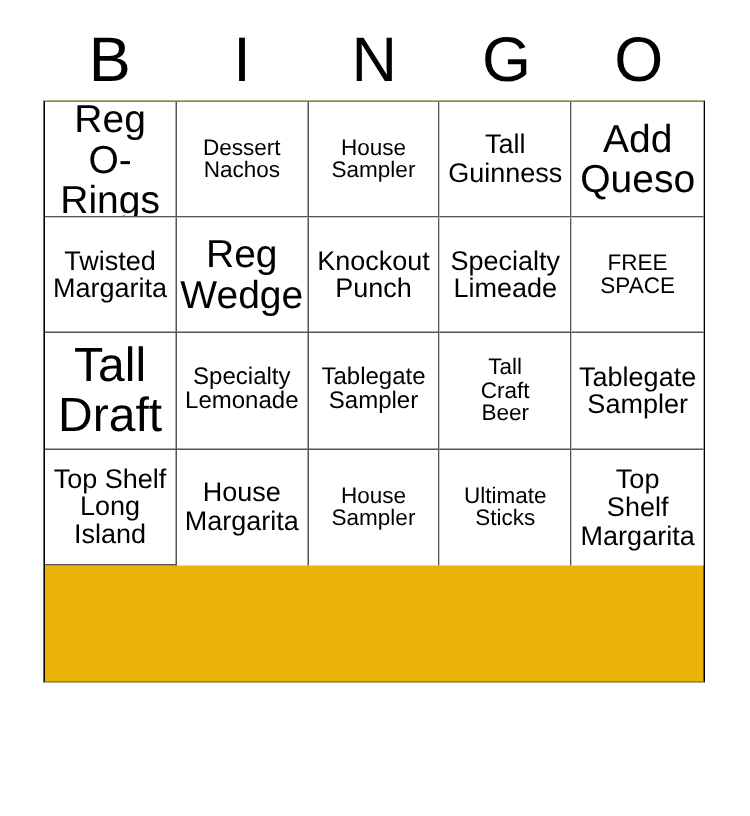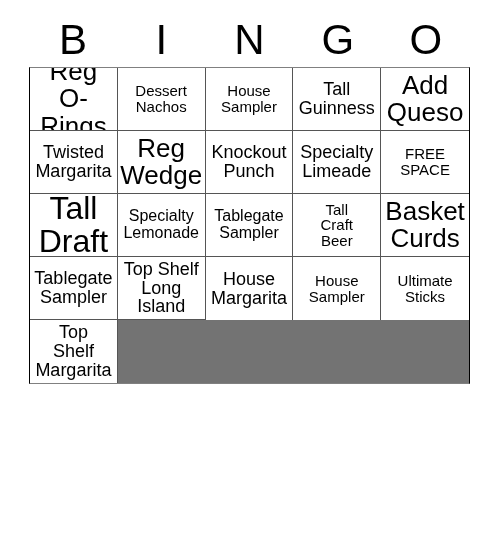--- a/index.html
+++ b/index.html
@@ -43,30 +43,30 @@
     color: #000000;
     font-family: "Liberation Sans", sans-serif;
   }
 
   
   .bingo-grid {
     position: absolute;
     left: 29px;
     top: 67px;
     width: 441px;
-    height: 317px;
+    height: 388px;
     box-sizing: border-box;
     border-top: 1.5px solid #808080;
     border-left: 1.5px solid #000000;
     border-right: 1.5px solid #000000;
     border-bottom: 1.5px solid #808080;
     display: grid;
     grid-template-columns: repeat(5, 1fr);
     grid-template-rows: repeat(5, 1fr);
-    background: #737373;
+    background: #eab308;
   }
 
   .bingo-cell {
     box-sizing: border-box;
     border-right: 1px solid #555555;
     border-bottom: 1px solid #555555;
     display: flex;
     align-items: center;
     justify-content: center;
     text-align: center;
@@ -163,24 +163,20 @@
       <div class="bingo-cell">
         <span class="cell-text fs-xs">Tablegate
 Sampler</span>
       </div>
       <div class="bingo-cell">
         <span class="cell-text fs-md">Tall
 Craft
 Beer</span>
       </div>
       <div class="bingo-cell">
-        <span class="cell-text fs-lg">Basket
-Curds</span>
-      </div>
-      <div class="bingo-cell">
         <span class="cell-text fs-sm">Tablegate
 Sampler</span>
       </div>
       <div class="bingo-cell">
         <span class="cell-text fs-sm">Top Shelf
 Long
 Island</span>
       </div>
       <div class="bingo-cell row-last">
         <span class="cell-text fs-sm">House

